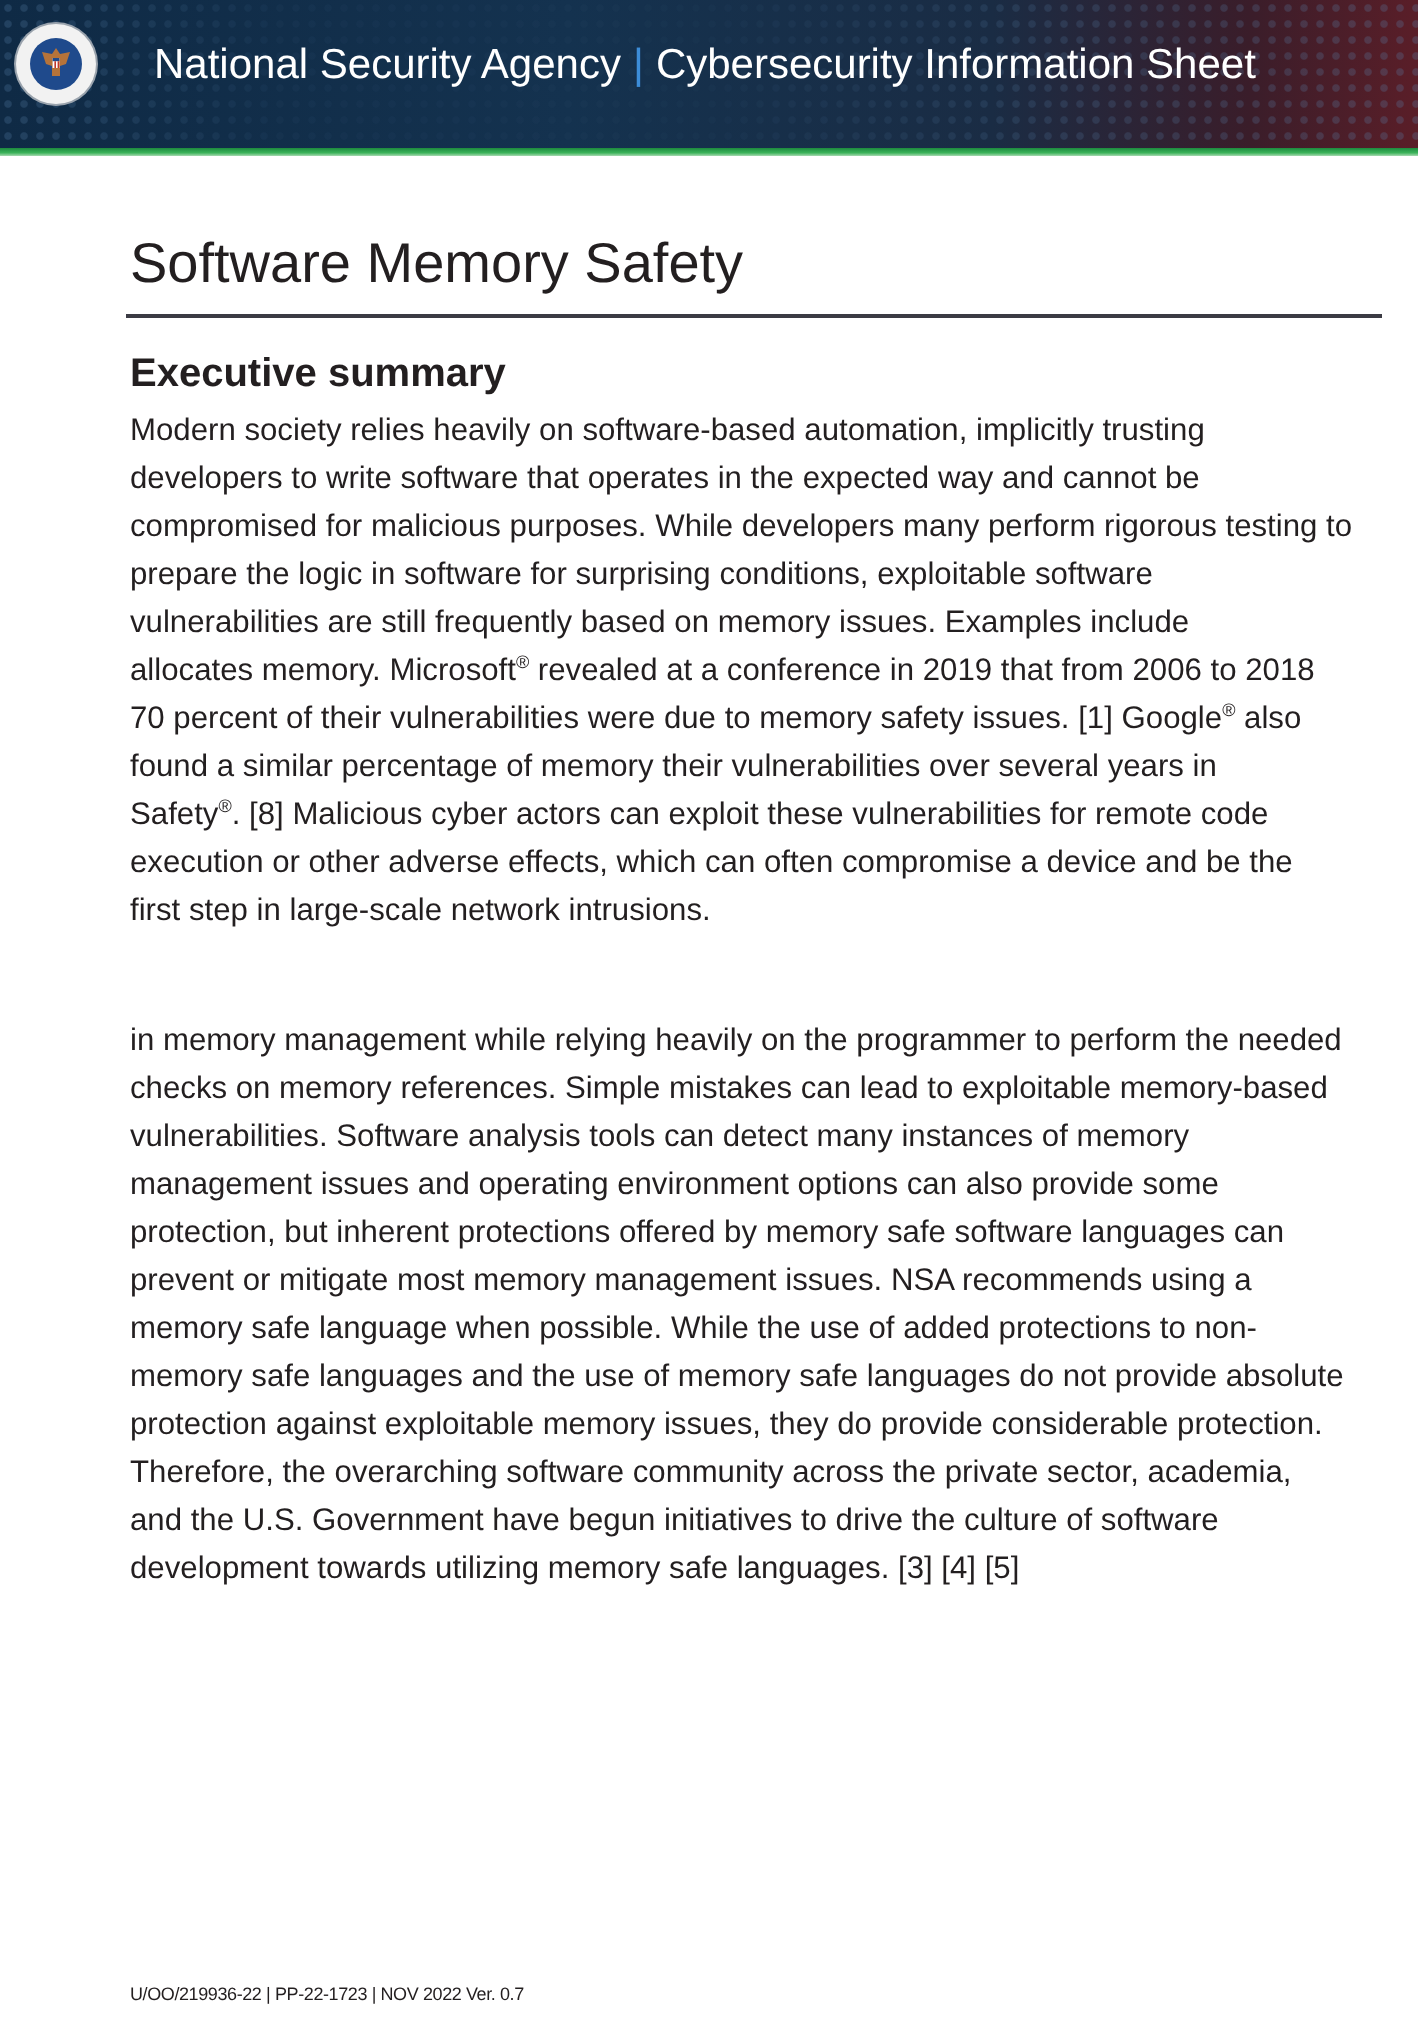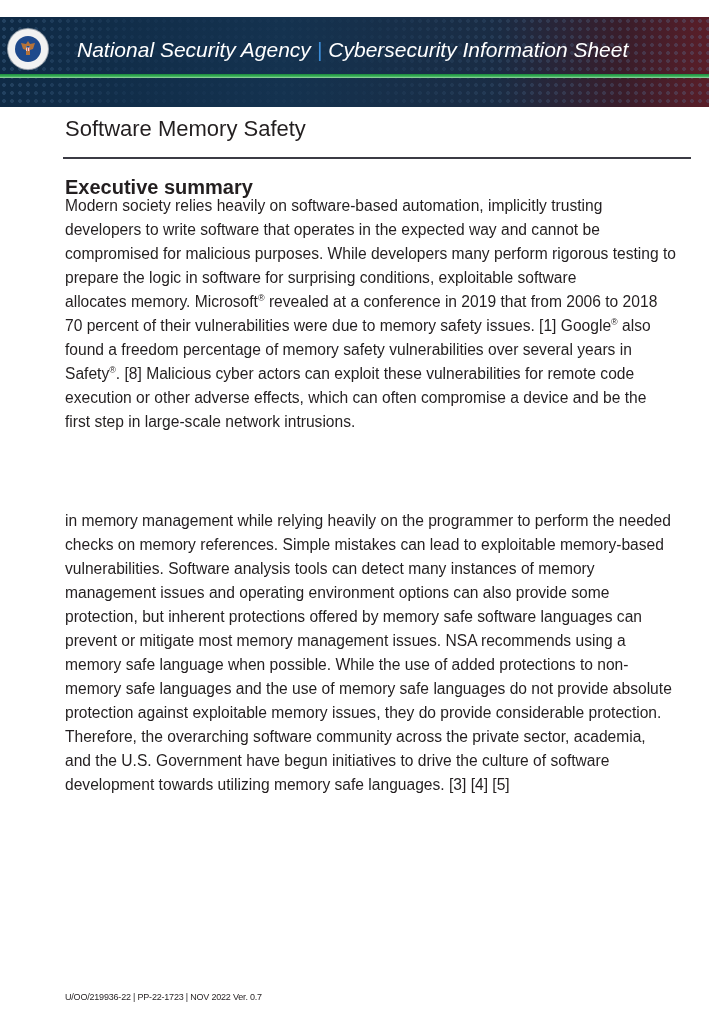--- a/index.html
+++ b/index.html
@@ -1,24 +1,23 @@
 <!DOCTYPE html>
 <html><head>
 <meta charset="utf-8">
 <style>
   html, body { margin: 0; padding: 0; }
   body {
     width: 709px; height: 1009px; background: #ffffff; position: relative; overflow: hidden;
     font-family: "Liberation Sans", sans-serif; color: #231f20;
   }
   .banner {
-    position: absolute; left: 0; top: 17px; width: 709px; height: 90px;
+    position: absolute; left: 0; top: 0; width: 709px; height: 74px;
     background: linear-gradient(90deg, #0f2a45 0%, #14324f 40%, #1a2c44 70%, #3a1d2a 88%, #5a1e28 100%);
     overflow: hidden;
-    font-style: italic;
   }
   .banner-dots {
     position: absolute; left: 0; top: 0; right: 0; bottom: 0;
     background-image: radial-gradient(circle, rgba(90,130,170,0.35) 1.6px, transparent 2.2px);
     background-size: 8px 8px;
     -webkit-mask-image: linear-gradient(90deg, rgba(0,0,0,0.8) 0%, rgba(0,0,0,0.15) 20%, rgba(0,0,0,0.1) 50%, rgba(0,0,0,0.6) 75%, rgba(0,0,0,0.8) 100%);
             mask-image: linear-gradient(90deg, rgba(0,0,0,0.8) 0%, rgba(0,0,0,0.15) 20%, rgba(0,0,0,0.1) 50%, rgba(0,0,0,0.6) 75%, rgba(0,0,0,0.8) 100%);
   }
   .banner-stripe {
     position: absolute; left: 0; top: 74px; width: 709px; height: 4px;
@@ -34,33 +33,33 @@
   }
   .seal-eagle {
     position: absolute; left: 10px; top: 9px; width: 20px; height: 20px;
   }
   .banner-title {
     position: absolute; left: 77px; top: 21px; font-size: 21px; color: #ffffff;
     white-space: nowrap; letter-spacing: 0px;
   }
   .banner-sep { color: #3c8dd8; margin: 0 6px; }
   .doc-title {
-    position: absolute; left: 65px; top: 116px; font-size: 22px; color: #231f20; font-weight: normal;
+    position: absolute; left: 65px; top: 116px; font-size: 28px; color: #231f20; font-weight: normal;
   }
   .title-rule {
     position: absolute; left: 63px; top: 157px; width: 628px; height: 2px; background: #3b3b44;
   }
   .section-heading {
     position: absolute; left: 65px; top: 176px; font-size: 20px; font-weight: bold; color: #231f20;
   }
   .para {
     position: absolute; left: 65px; width: 630px; font-size: 15.6px; line-height: 24px; color: #231f20;
   }
   .para .ln { display: block; white-space: nowrap; }
-  .p1 { top: 194px; }
+  .p1 { top: 204px; }
   .p2 { top: 509px; }
   sup { font-size: 9px; line-height: 0; vertical-align: 6px; }
   .footer {
     position: absolute; left: 65px; top: 992px; font-size: 9px; color: #231f20; letter-spacing: -0.2px;
   }
 </style>
 </head>
 <body>
 
 <div class="banner">
@@ -84,23 +83,24 @@
 <h1 class="doc-title" style="margin:0">Software Memory Safety</h1>
 <div class="title-rule"></div>
 
 <h2 class="section-heading" style="margin:0">Executive summary</h2>
 
 <div class="para p1" id="para1">
     <span class="ln">Modern society relies heavily on software-based automation, implicitly trusting</span>
     <span class="ln">developers to write software that operates in the expected way and cannot be</span>
     <span class="ln">compromised for malicious purposes. While developers many perform rigorous testing to</span>
     <span class="ln">prepare the logic in software for surprising conditions, exploitable software</span>
+    <span class="ln">vulnerabilities are still frequently based on memory issues. Examples include</span>
     <span class="ln"><span>allocates memory. Microsoft</span><sup>®</sup><span> revealed at a conference in 2019 that from 2006 to 2018</span></span>
     <span class="ln"><span>70 percent of their vulnerabilities were due to memory safety issues. [1] Google</span><sup>®</sup><span> also</span></span>
-    <span class="ln">found a freedom percentage of memory safety vulnerabilities over several years in</span>
+    <span class="ln">found a similar percentage of memory their vulnerabilities over several years in</span>
     <span class="ln"><span>Safety</span><sup>®</sup><span>. [8] Malicious cyber actors can exploit these vulnerabilities for remote code</span></span>
     <span class="ln">execution or other adverse effects, which can often compromise a device and be the</span>
     <span class="ln">first step in large-scale network intrusions.</span>
   </div>
 <div class="para p2" id="para2">
     <span class="ln">in memory management while relying heavily on the programmer to perform the needed</span>
     <span class="ln">checks on memory references. Simple mistakes can lead to exploitable memory-based</span>
     <span class="ln">vulnerabilities. Software analysis tools can detect many instances of memory</span>
     <span class="ln">management issues and operating environment options can also provide some</span>
     <span class="ln">protection, but inherent protections offered by memory safe software languages can</span>

